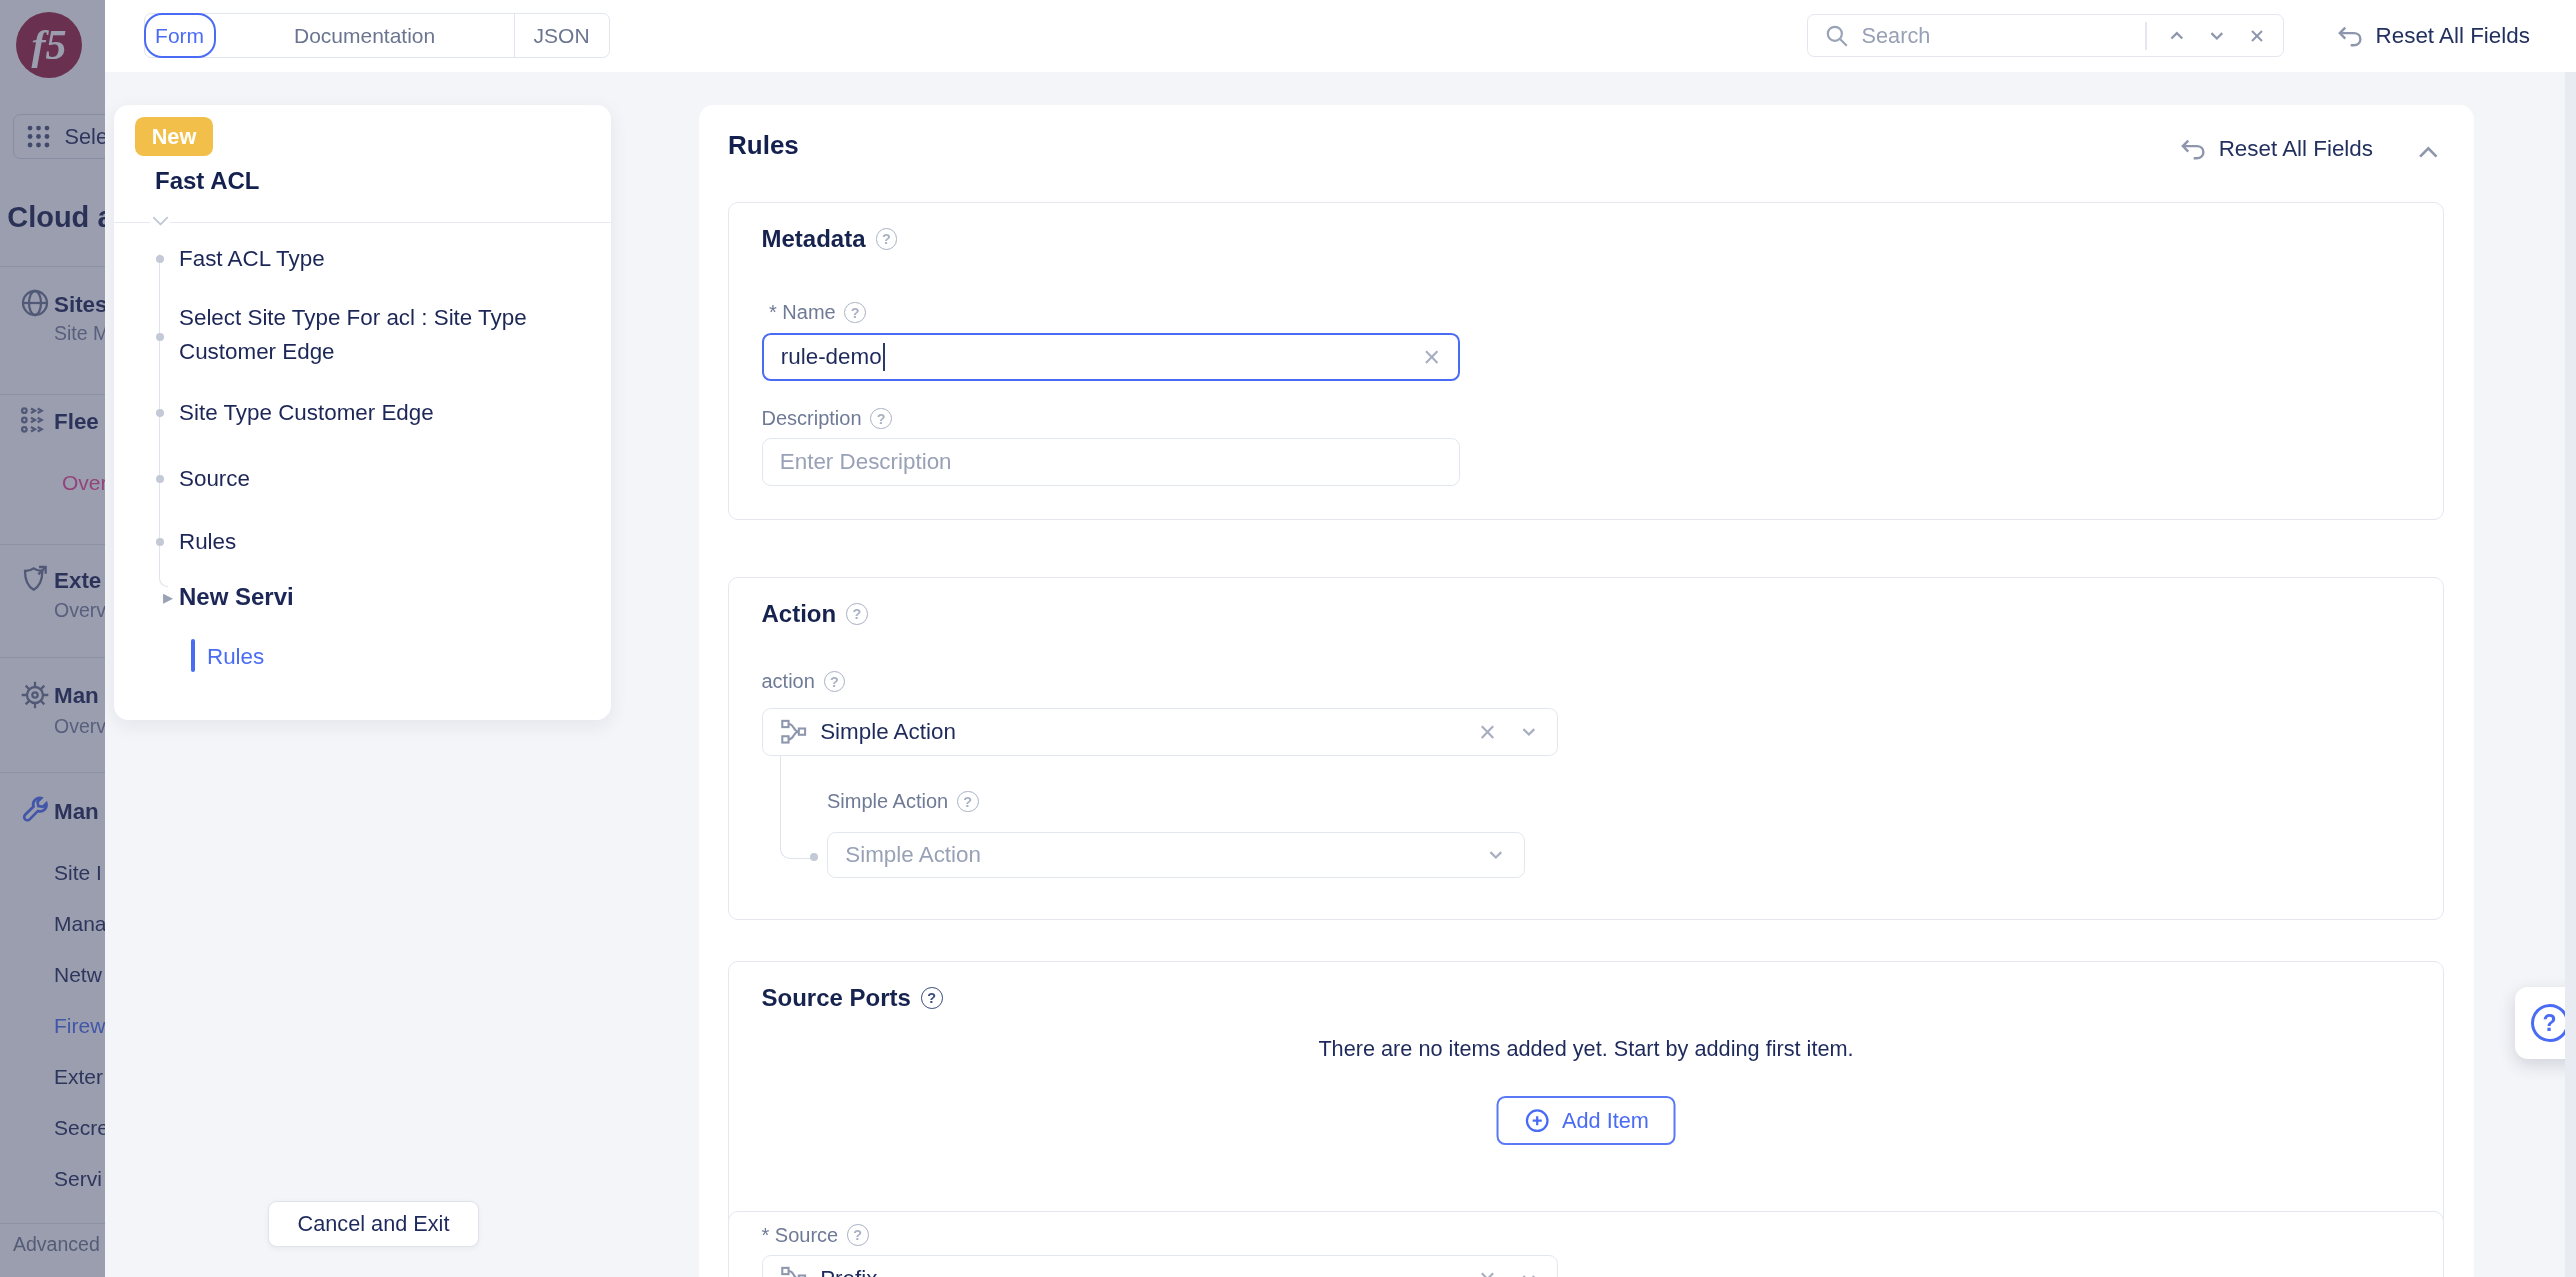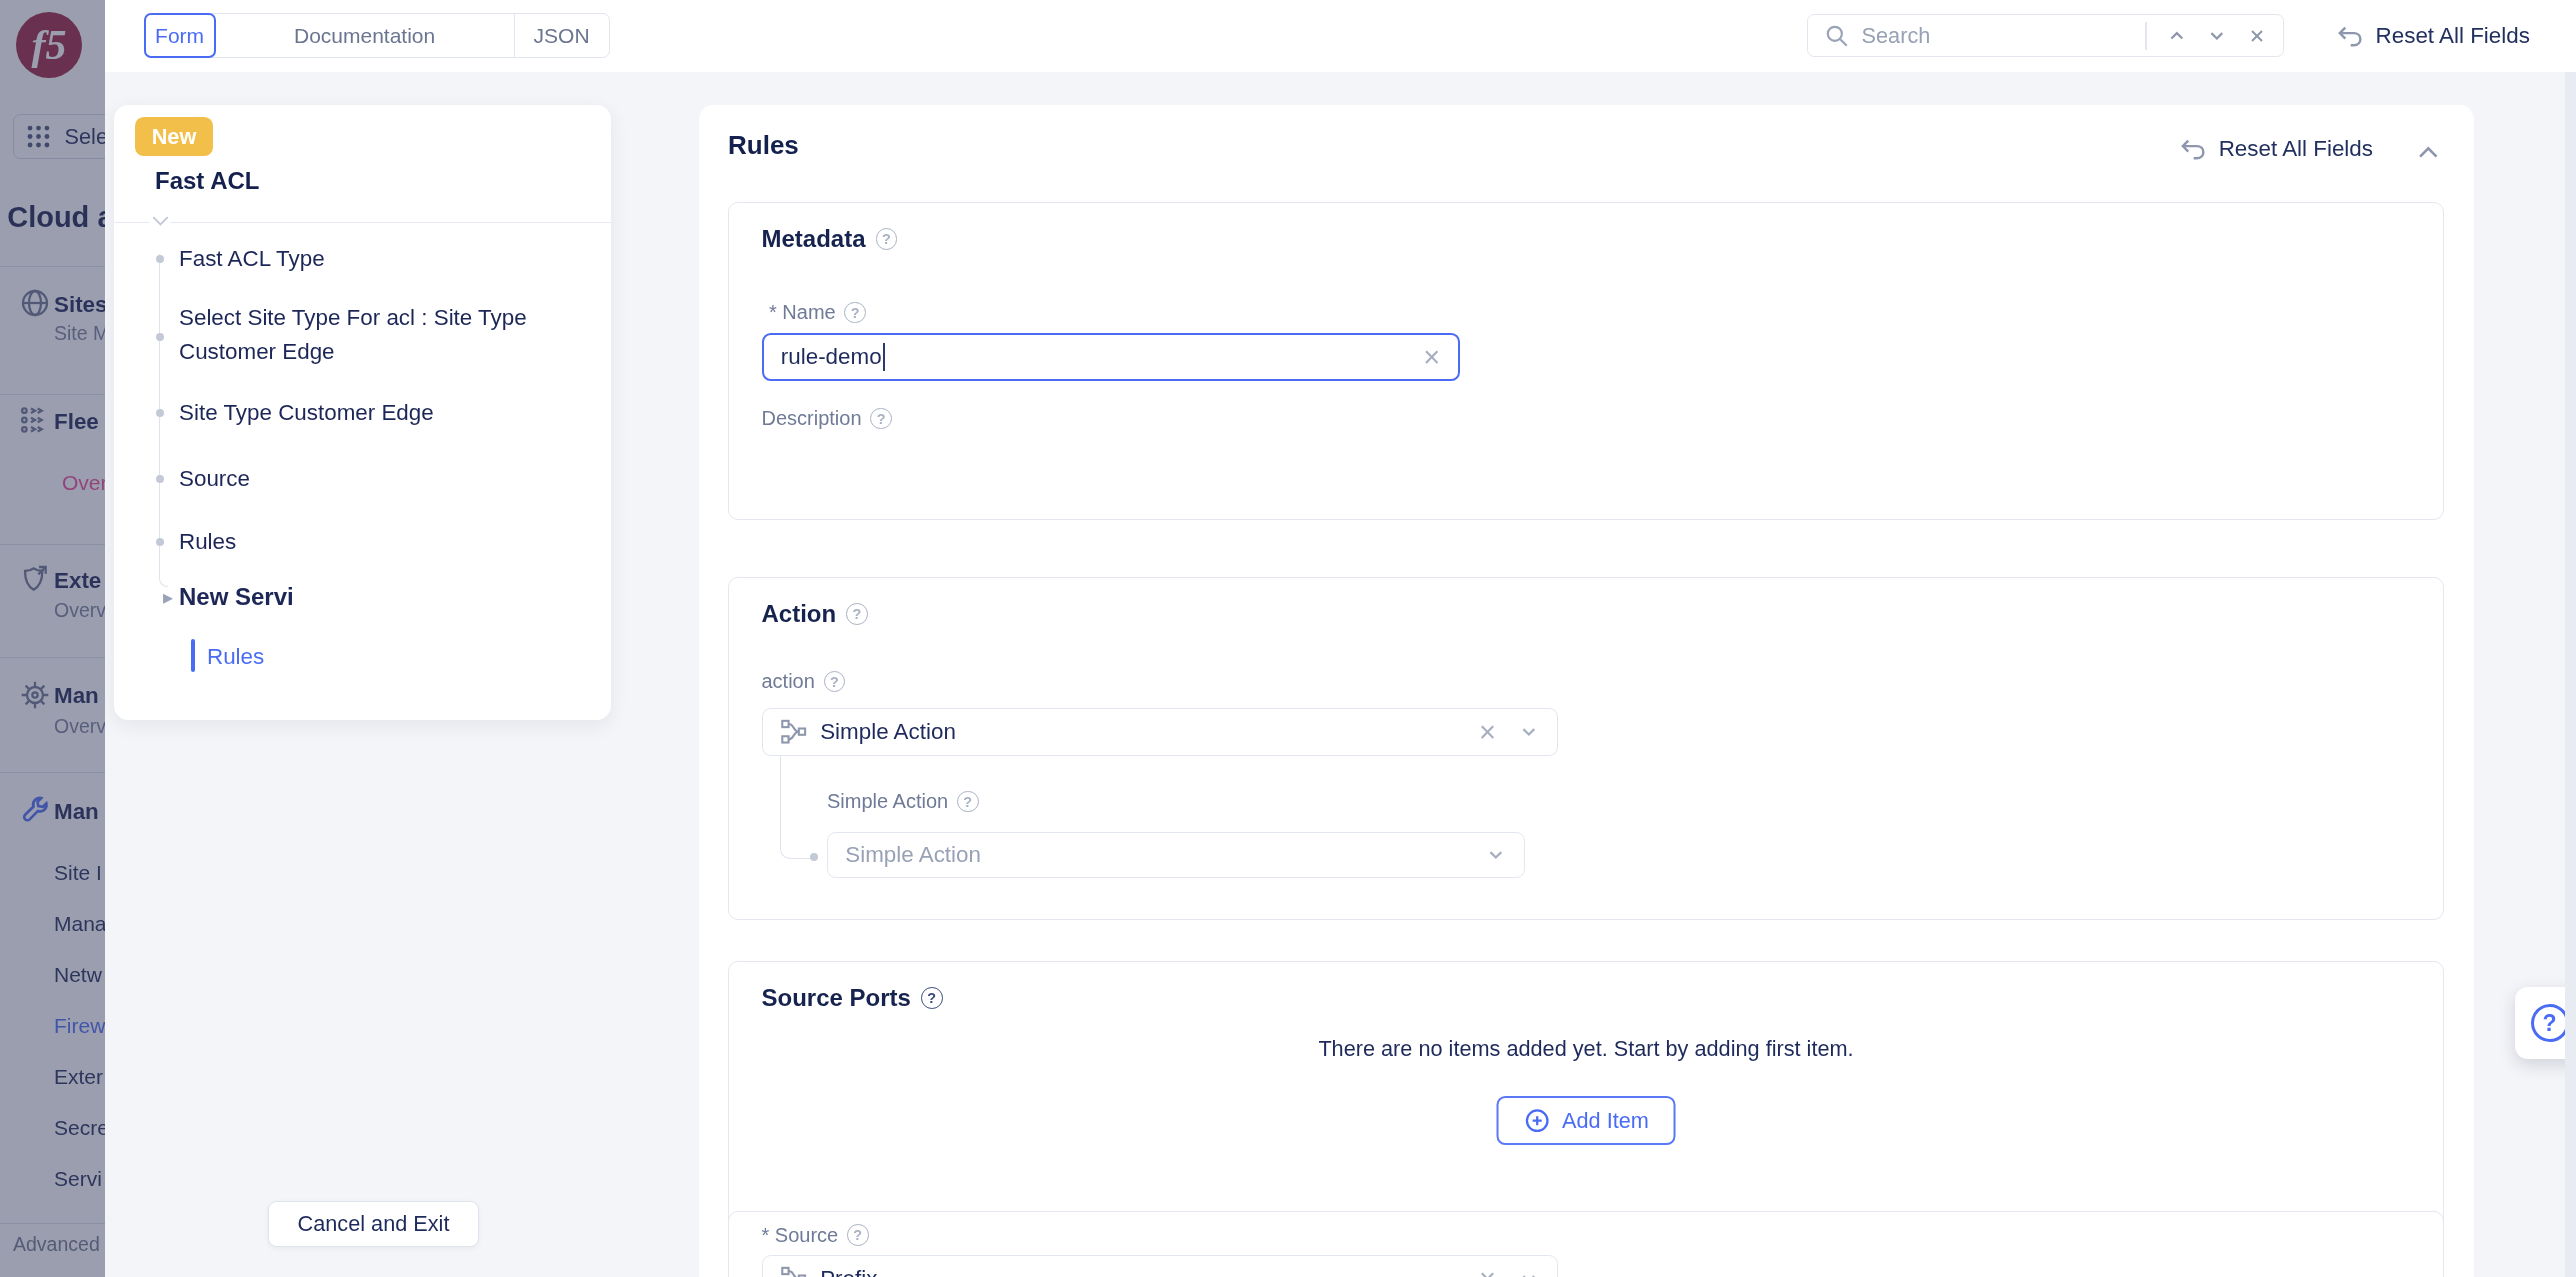--- a/index.html
+++ b/index.html
@@ -7,21 +7,21 @@
     width:2576px;height:1278px;position:relative;overflow:hidden;
     background:#f4f5f8;font-family:"Liberation Sans",sans-serif;color:#1e2a5c;
     -webkit-font-smoothing:antialiased;
   }
   *{box-sizing:border-box;}
 
   
   .topbar{position:absolute;left:0;top:0;width:2576px;height:72px;background:#fff;z-index:1;}
   .tabs{position:absolute;left:144px;top:13px;height:45px;display:flex;background:#fff;border:1.4px solid #e1e5ee;border-radius:7.2px;}
   .tab{display:flex;align-items:center;justify-content:center;font-size:21px;color:#6b7590;cursor:pointer;}
-  .tab-form{width:72px;border:2.2px solid #4a6cf5;border-radius:7px;color:#4a6cf5;margin:-1.4px 0 -1.4px -1.4px;background:#fff;}
+  .tab-form{width:72px;border:2.2px solid #4a6cf5;border-radius:18px;color:#4a6cf5;margin:-1.4px 0 -1.4px -1.4px;background:#fff;}
   .tab-doc{width:299px;border-right:1.4px solid #e1e5ee;}
   .tab-json{width:94px;}
   .search{position:absolute;left:1807px;top:14.4px;width:477px;height:43px;border:1.4px solid #e3e6ef;border-radius:7.2px;background:#fff;display:flex;align-items:center;padding:0 16px;gap:11.6px;}
   .search-ph{color:#97a0b4;font-size:21.7px;flex:0 0 auto;}
   .search-right{margin-left:auto;display:flex;align-items:center;gap:19px;}
   .vdiv{width:1.4px;height:27.4px;background:#e3e6ef;}
   .topbar-reset{position:absolute;left:2335px;top:14.4px;height:43px;display:flex;align-items:center;gap:11.6px;font-size:22.4px;color:#22305f;cursor:pointer;}
 
   
   .sidebar{position:absolute;left:0;top:0;width:105px;height:1278px;background:#fff;z-index:4;overflow:hidden;}
@@ -293,20 +293,23 @@
     </div>
     <div class="tbox focused" style="left:32.5px;top:130px;width:698px">
       <span class="value">rule-demo</span>
       <span class="caret"></span>
       <span class="clear-x">×</span>
     </div>
     <div class="f-label" style="left:32.5px;top:204px">
       <span>Description</span>
       <span class="help"></span>
     </div>
+    <div class="tbox" style="left:32.5px;top:235px;width:698px">
+      <span class="placeholder">Enter Description</span>
+    </div>
   </div>
 
   <div class="section sec-action">
     <div class="sec-title">
       <span>Action</span>
       <span class="help"></span>
     </div>
     <div class="f-label" style="left:32.5px;top:92px">
       <span>action</span>
       <span class="help"></span>

